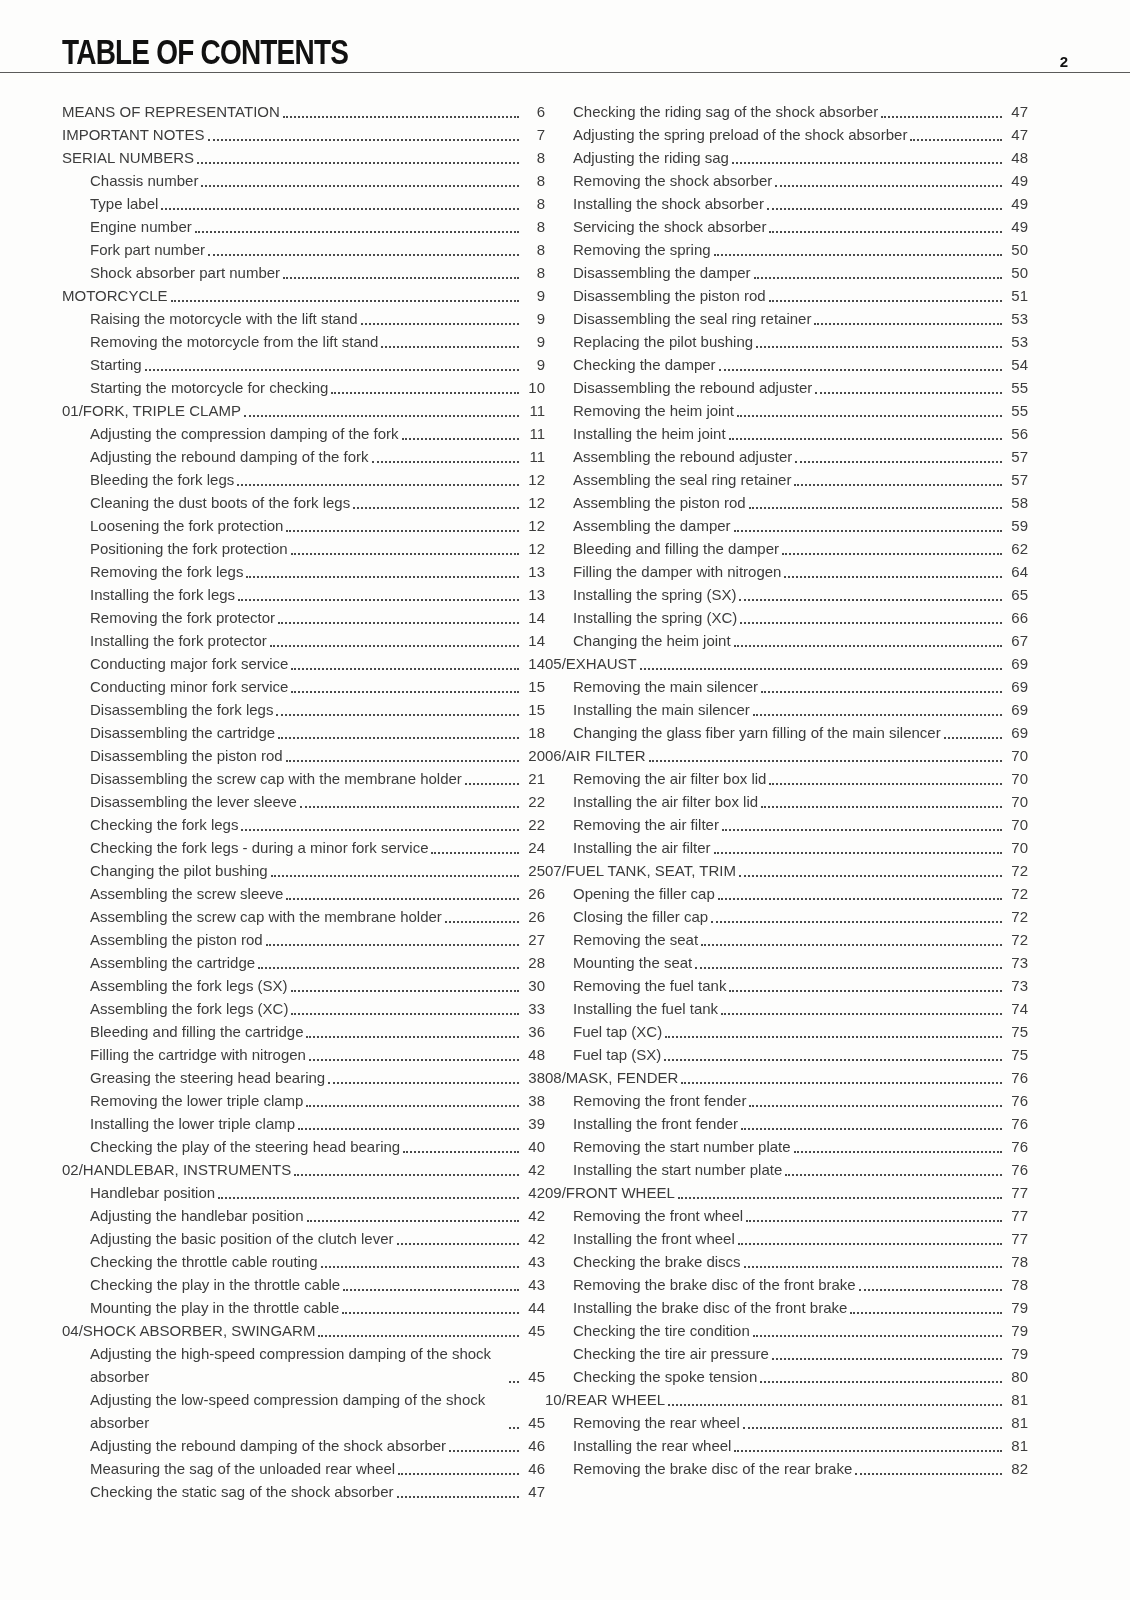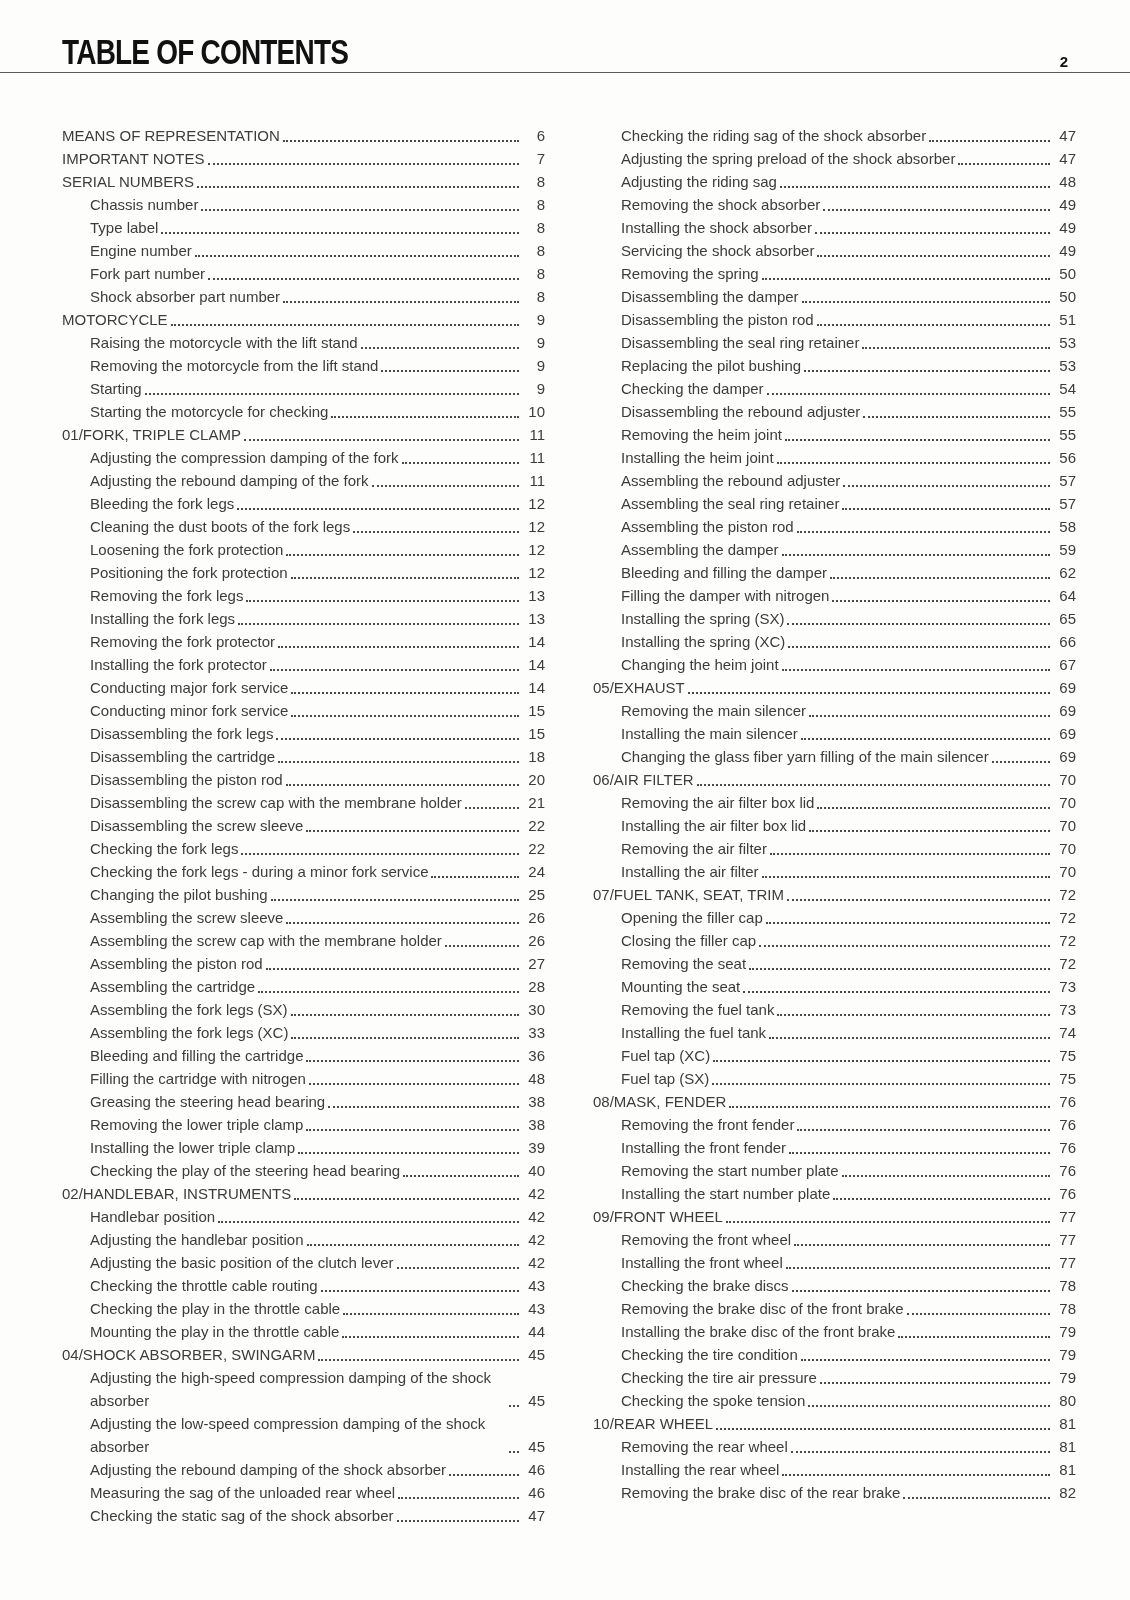--- a/index.html
+++ b/index.html
@@ -45,25 +45,24 @@
   }
   .header-rule {
     position: absolute;
     top: 72px;
     left: 0;
     width: 1130px;
     border-top: 1.5px solid #5a5a5a;
   }
   .toc-columns {
     position: absolute;
-    top: 124px;
+    top: 100px;
     left: 62px;
     width: 1013px;
     display: flex;
-    gap: 48px;
   }
   .toc-column {
     width: 483px;
     flex: 0 0 483px;
   }
   .toc-entry {
     display: flex;
     font-size: 15px;
     line-height: 23px;
     color: #3c3c3c;
@@ -244,21 +243,21 @@
     <span class="entry-label">Disassembling the piston rod</span>
     <span class="dot-leader"></span>
     <span class="entry-page">20</span>
   </div>
         <div class="toc-entry level-1">
     <span class="entry-label">Disassembling the screw cap with the membrane holder</span>
     <span class="dot-leader"></span>
     <span class="entry-page">21</span>
   </div>
         <div class="toc-entry level-1">
-    <span class="entry-label">Disassembling the screw sleeve</span>
+    <span class="entry-label">Disassembling the lever sleeve</span>
     <span class="dot-leader"></span>
     <span class="entry-page">22</span>
   </div>
         <div class="toc-entry level-1">
     <span class="entry-label">Checking the fork legs</span>
     <span class="dot-leader"></span>
     <span class="entry-page">22</span>
   </div>
         <div class="toc-entry level-1">
     <span class="entry-label">Checking the fork legs - during a minor fork service</span>

